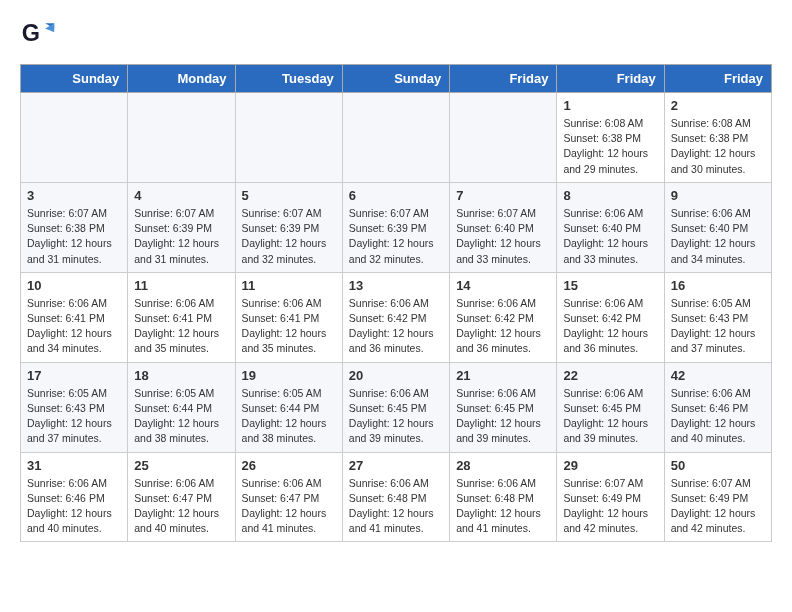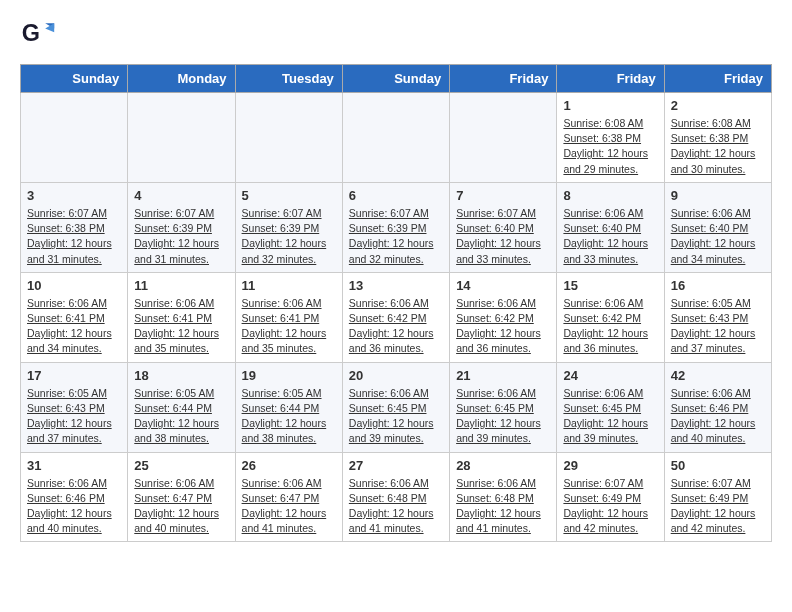--- a/index.html
+++ b/index.html
@@ -13,21 +13,21 @@
     .logo-icon { width: 36px; height: 36px; margin-right: 4px; }
     .title-block { text-align: right; }
     .month-title { font-size: 36px; font-weight: normal; color: #333; }
     .location { font-size: 16px; color: #555; }
     .calendar { width: 100%; border-collapse: collapse; }
     .calendar th { background: #2a6bbf; color: #fff; text-align: right; padding: 6px 8px; font-size: 13px; border: 1px solid #aaa; }
     .calendar td { vertical-align: top; padding: 5px 6px; border: 1px solid #ccc; font-size: 11px; color: #333; width: 14.28%; min-height: 80px; background: #fff; }
     .calendar tr:nth-child(even) td { background: #f5f7fb; }
     .calendar td.empty { background: #f5f7fb; }
     .day-num { font-size: 13px; font-weight: bold; display: block; margin-bottom: 3px; }
-    .day-info { font-size: 10.5px; line-height: 1.45; color: #333; text-decoration: underline; }
+    .day-info { font-size: 10.5px; line-height: 1.45; color: #333; }
   </style>
 </head>
 <body>
 
 <div class="container">
   <div class="header-row">
     <div class="logo">
       <svg class="logo-icon" viewBox="0 0 40 40">
         <text x="2" y="28" font-size="26" fill="#1a1a2e" font-family="Arial" font-weight="bold">G</text>
         <polygon points="28,8 38,14 38,8" fill="#2a6bbf"></polygon>
@@ -210,21 +210,21 @@
 and 39 minutes.</div>
           </td>
           <td>
             <span class="day-num">21</span>
             <div class="day-info" style="white-space: pre-line;">Sunrise: 6:06 AM
 Sunset: 6:45 PM
 Daylight: 12 hours
 and 39 minutes.</div>
           </td>
           <td>
-            <span class="day-num">24</span>
+            <span class="day-num">22</span>
             <div class="day-info" style="white-space: pre-line;">Sunrise: 6:06 AM
 Sunset: 6:45 PM
 Daylight: 12 hours
 and 39 minutes.</div>
           </td>
           <td>
             <span class="day-num">42</span>
             <div class="day-info" style="white-space: pre-line;">Sunrise: 6:06 AM
 Sunset: 6:46 PM
 Daylight: 12 hours

